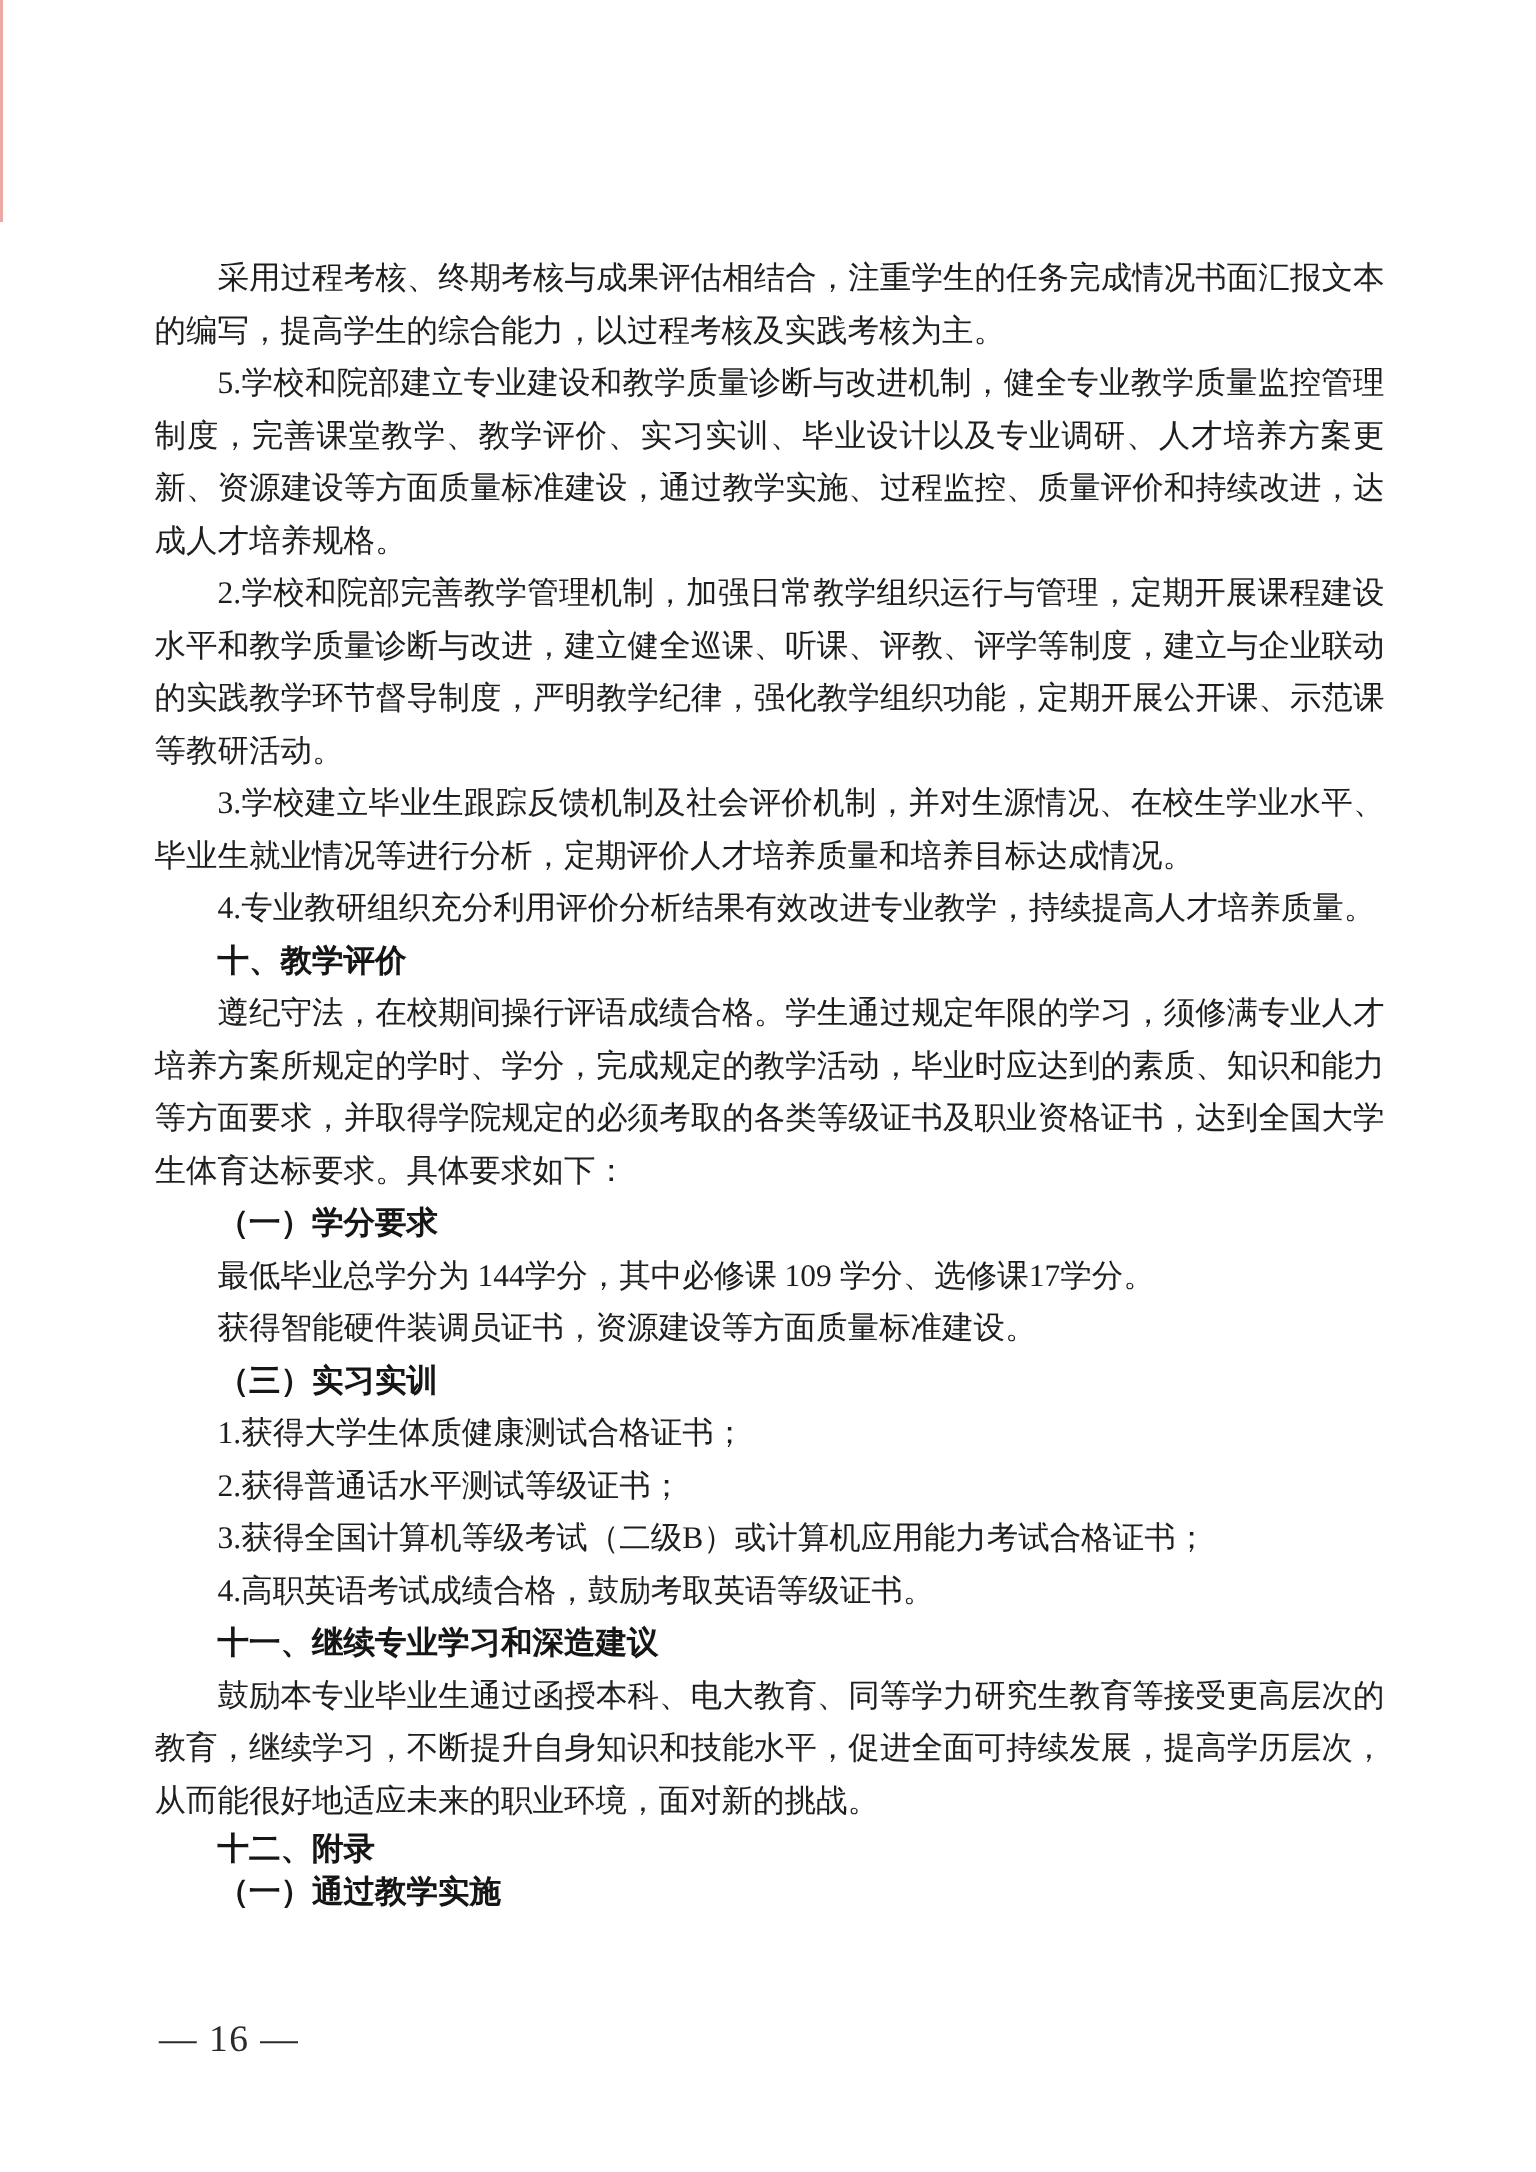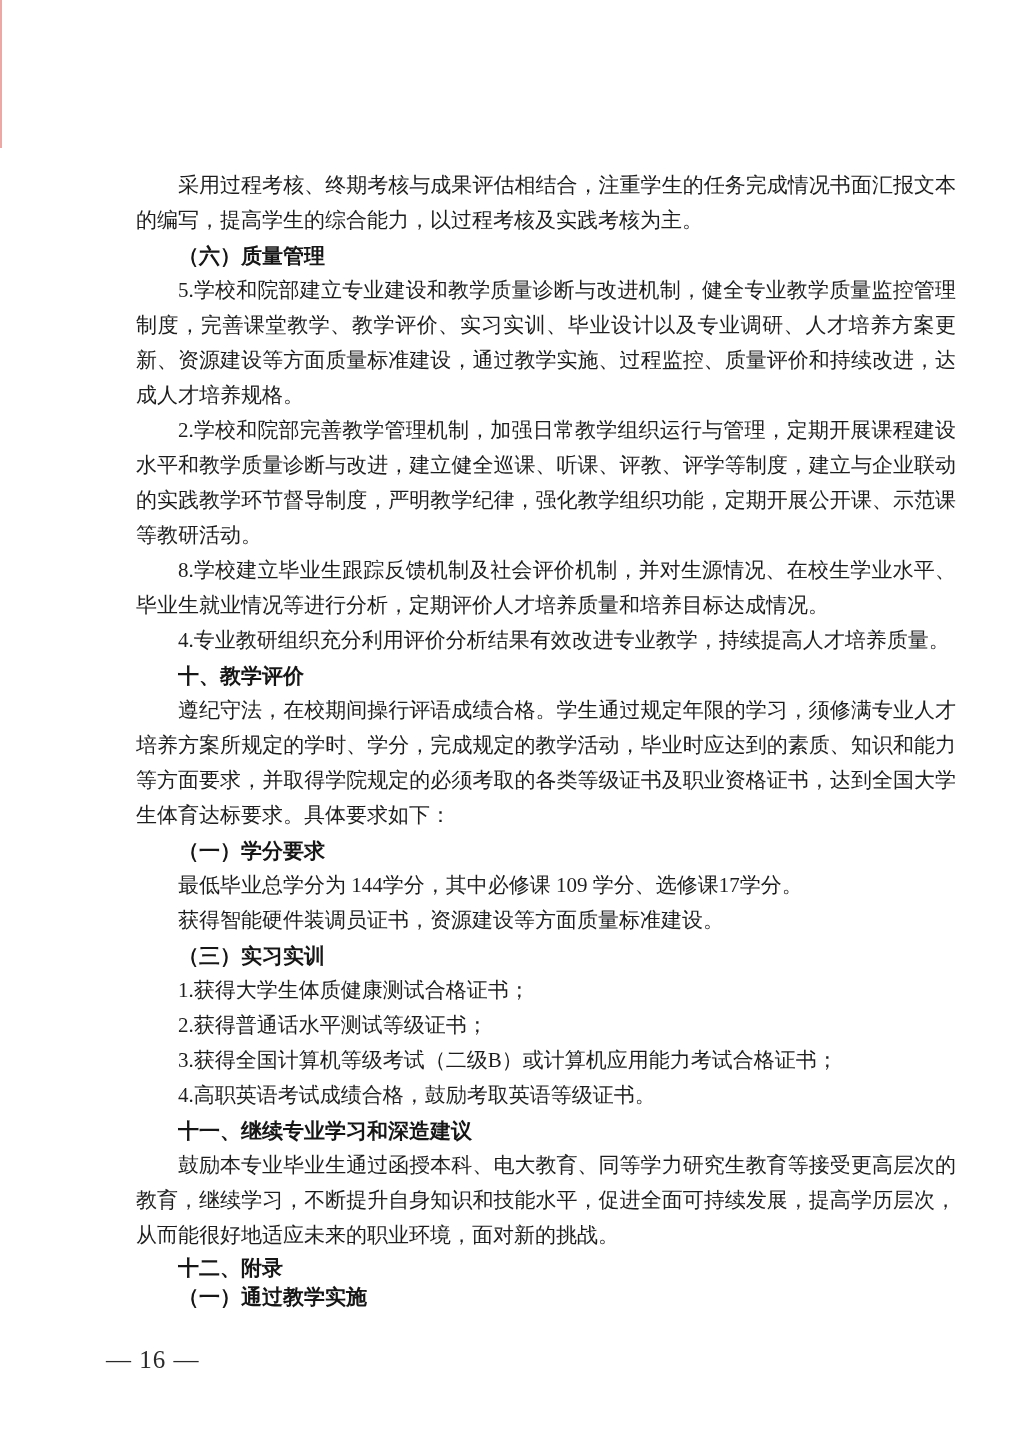--- a/index.html
+++ b/index.html
@@ -21,21 +21,20 @@
     height: 148px;
     background: #e07a73;
     opacity: 0.65;
   }
   .doc-body {
     position: absolute;
     left: 103px;
     top: 168px;
     width: 820px;
     color: #1e1e1e;
-    margin-left: 33px;
   }
   .doc-body p.paragraph {
     margin: 0;
     font-family: "Liberation Serif", "DejaVu Serif", serif;
     font-size: 21px;
     line-height: 35px;
     text-align: justify;
     text-indent: 2em;
     word-break: break-all;
   }
@@ -62,24 +61,23 @@
   }
 </style>
 </head>
 <body>
 
 <div class="edge-accent"></div>
 
 <main class="doc-body">
   <div>
       <p class="paragraph">采用过程考核、终期考核与成果评估相结合，注重学生的任务完成情况书面汇报文本的编写，提高学生的综合能力，以过程考核及实践考核为主。</p>
-      <h2 class="heading">（六）质量管理</h2>
       <p class="paragraph">5.学校和院部建立专业建设和教学质量诊断与改进机制，健全专业教学质量监控管理制度，完善课堂教学、教学评价、实习实训、毕业设计以及专业调研、人才培养方案更新、资源建设等方面质量标准建设，通过教学实施、过程监控、质量评价和持续改进，达成人才培养规格。</p>
       <p class="paragraph">2.学校和院部完善教学管理机制，加强日常教学组织运行与管理，定期开展课程建设水平和教学质量诊断与改进，建立健全巡课、听课、评教、评学等制度，建立与企业联动的实践教学环节督导制度，严明教学纪律，强化教学组织功能，定期开展公开课、示范课等教研活动。</p>
-      <p class="paragraph">8.学校建立毕业生跟踪反馈机制及社会评价机制，并对生源情况、在校生学业水平、毕业生就业情况等进行分析，定期评价人才培养质量和培养目标达成情况。</p>
+      <p class="paragraph">3.学校建立毕业生跟踪反馈机制及社会评价机制，并对生源情况、在校生学业水平、毕业生就业情况等进行分析，定期评价人才培养质量和培养目标达成情况。</p>
       <p class="paragraph">4.专业教研组织充分利用评价分析结果有效改进专业教学，持续提高人才培养质量。</p>
       <h2 class="heading">十、教学评价</h2>
       <p class="paragraph">遵纪守法，在校期间操行评语成绩合格。学生通过规定年限的学习，须修满专业人才培养方案所规定的学时、学分，完成规定的教学活动，毕业时应达到的素质、知识和能力等方面要求，并取得学院规定的必须考取的各类等级证书及职业资格证书，达到全国大学生体育达标要求。具体要求如下：</p>
       <h2 class="heading">（一）学分要求</h2>
       <p class="paragraph">最低毕业总学分为 144学分，其中必修课 109 学分、选修课17学分。</p>
       <p class="paragraph">获得智能硬件装调员证书，资源建设等方面质量标准建设。</p>
       <h2 class="heading">（三）实习实训</h2>
       <p class="paragraph">1.获得大学生体质健康测试合格证书；</p>
       <p class="paragraph">2.获得普通话水平测试等级证书；</p>
       <p class="paragraph">3.获得全国计算机等级考试（二级B）或计算机应用能力考试合格证书；</p>

